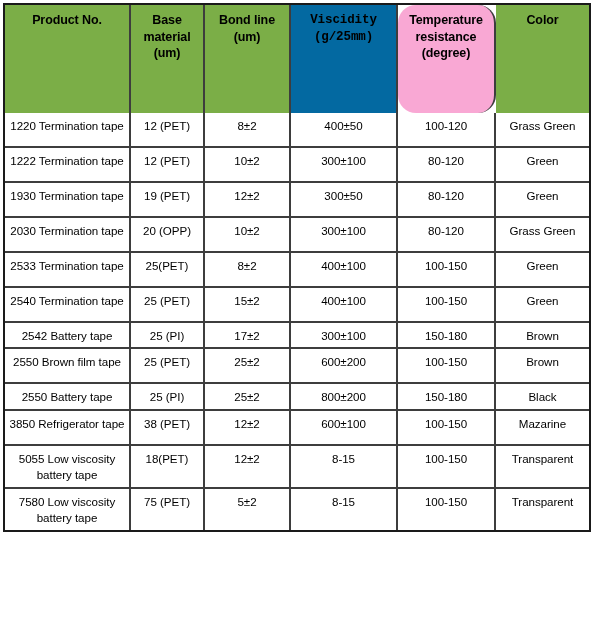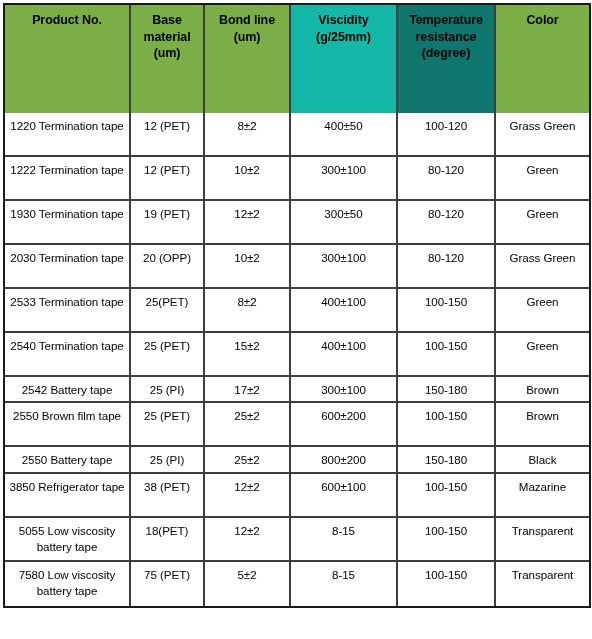--- a/index.html
+++ b/index.html
@@ -60,21 +60,21 @@
   }
 
   tbody td.data-cell {
     font-size: 11.6px;
     line-height: 1.42;
     vertical-align: top;
     padding-top: 5px;
     letter-spacing: -0.05px;
   }
 
-  tbody tr.r-tall > td.data-cell { height: 44px; }
+  tbody tr.r-tall > td.data-cell { height: 35px; }
   tbody tr.r-short > td.data-cell { height: 17px; }
 
   
   col.c-product { width: 126px; }
   col.c-base    { width: 74px; }
   col.c-bond    { width: 86px; }
   col.c-visc    { width: 107px; }
   col.c-temp    { width: 98px; }
   col.c-color   { width: 93px; }
 </style>
@@ -89,22 +89,22 @@
       <col class="c-bond">
       <col class="c-visc">
       <col class="c-temp">
       <col class="c-color">
     </colgroup>
     <thead>
       <tr>
         <th class="hdr-cell" style="background: rgb(123, 174, 71);">Product No.</th>
         <th class="hdr-cell" style="background: rgb(123, 174, 71);">Base material (um)</th>
         <th class="hdr-cell" style="background: rgb(123, 174, 71);">Bond line (um)</th>
-        <th class="hdr-cell" style="background: #14b8a6;">Viscidity (g/25mm)</th>
-        <th class="hdr-cell" style="background: #0f766e;">Temperature resistance (degree)</th>
+        <th class="hdr-cell" style="background: #0369a1; font-family: Liberation Mono, monospace;">Viscidity (g/25mm)</th>
+        <th class="hdr-cell" style="background: #f9a8d4; border-radius: 18px;">Temperature resistance (degree)</th>
         <th class="hdr-cell" style="background: rgb(123, 174, 71); margin-top: 48px;">Color</th>
       </tr>
     </thead>
     <tbody id="table-body">
         <tr class="data-row r-tall">
           <td class="data-cell">1220 Termination tape</td>
           <td class="data-cell">12 (PET)</td>
           <td class="data-cell">8±2</td>
           <td class="data-cell">400±50</td>
           <td class="data-cell">100-120</td>

